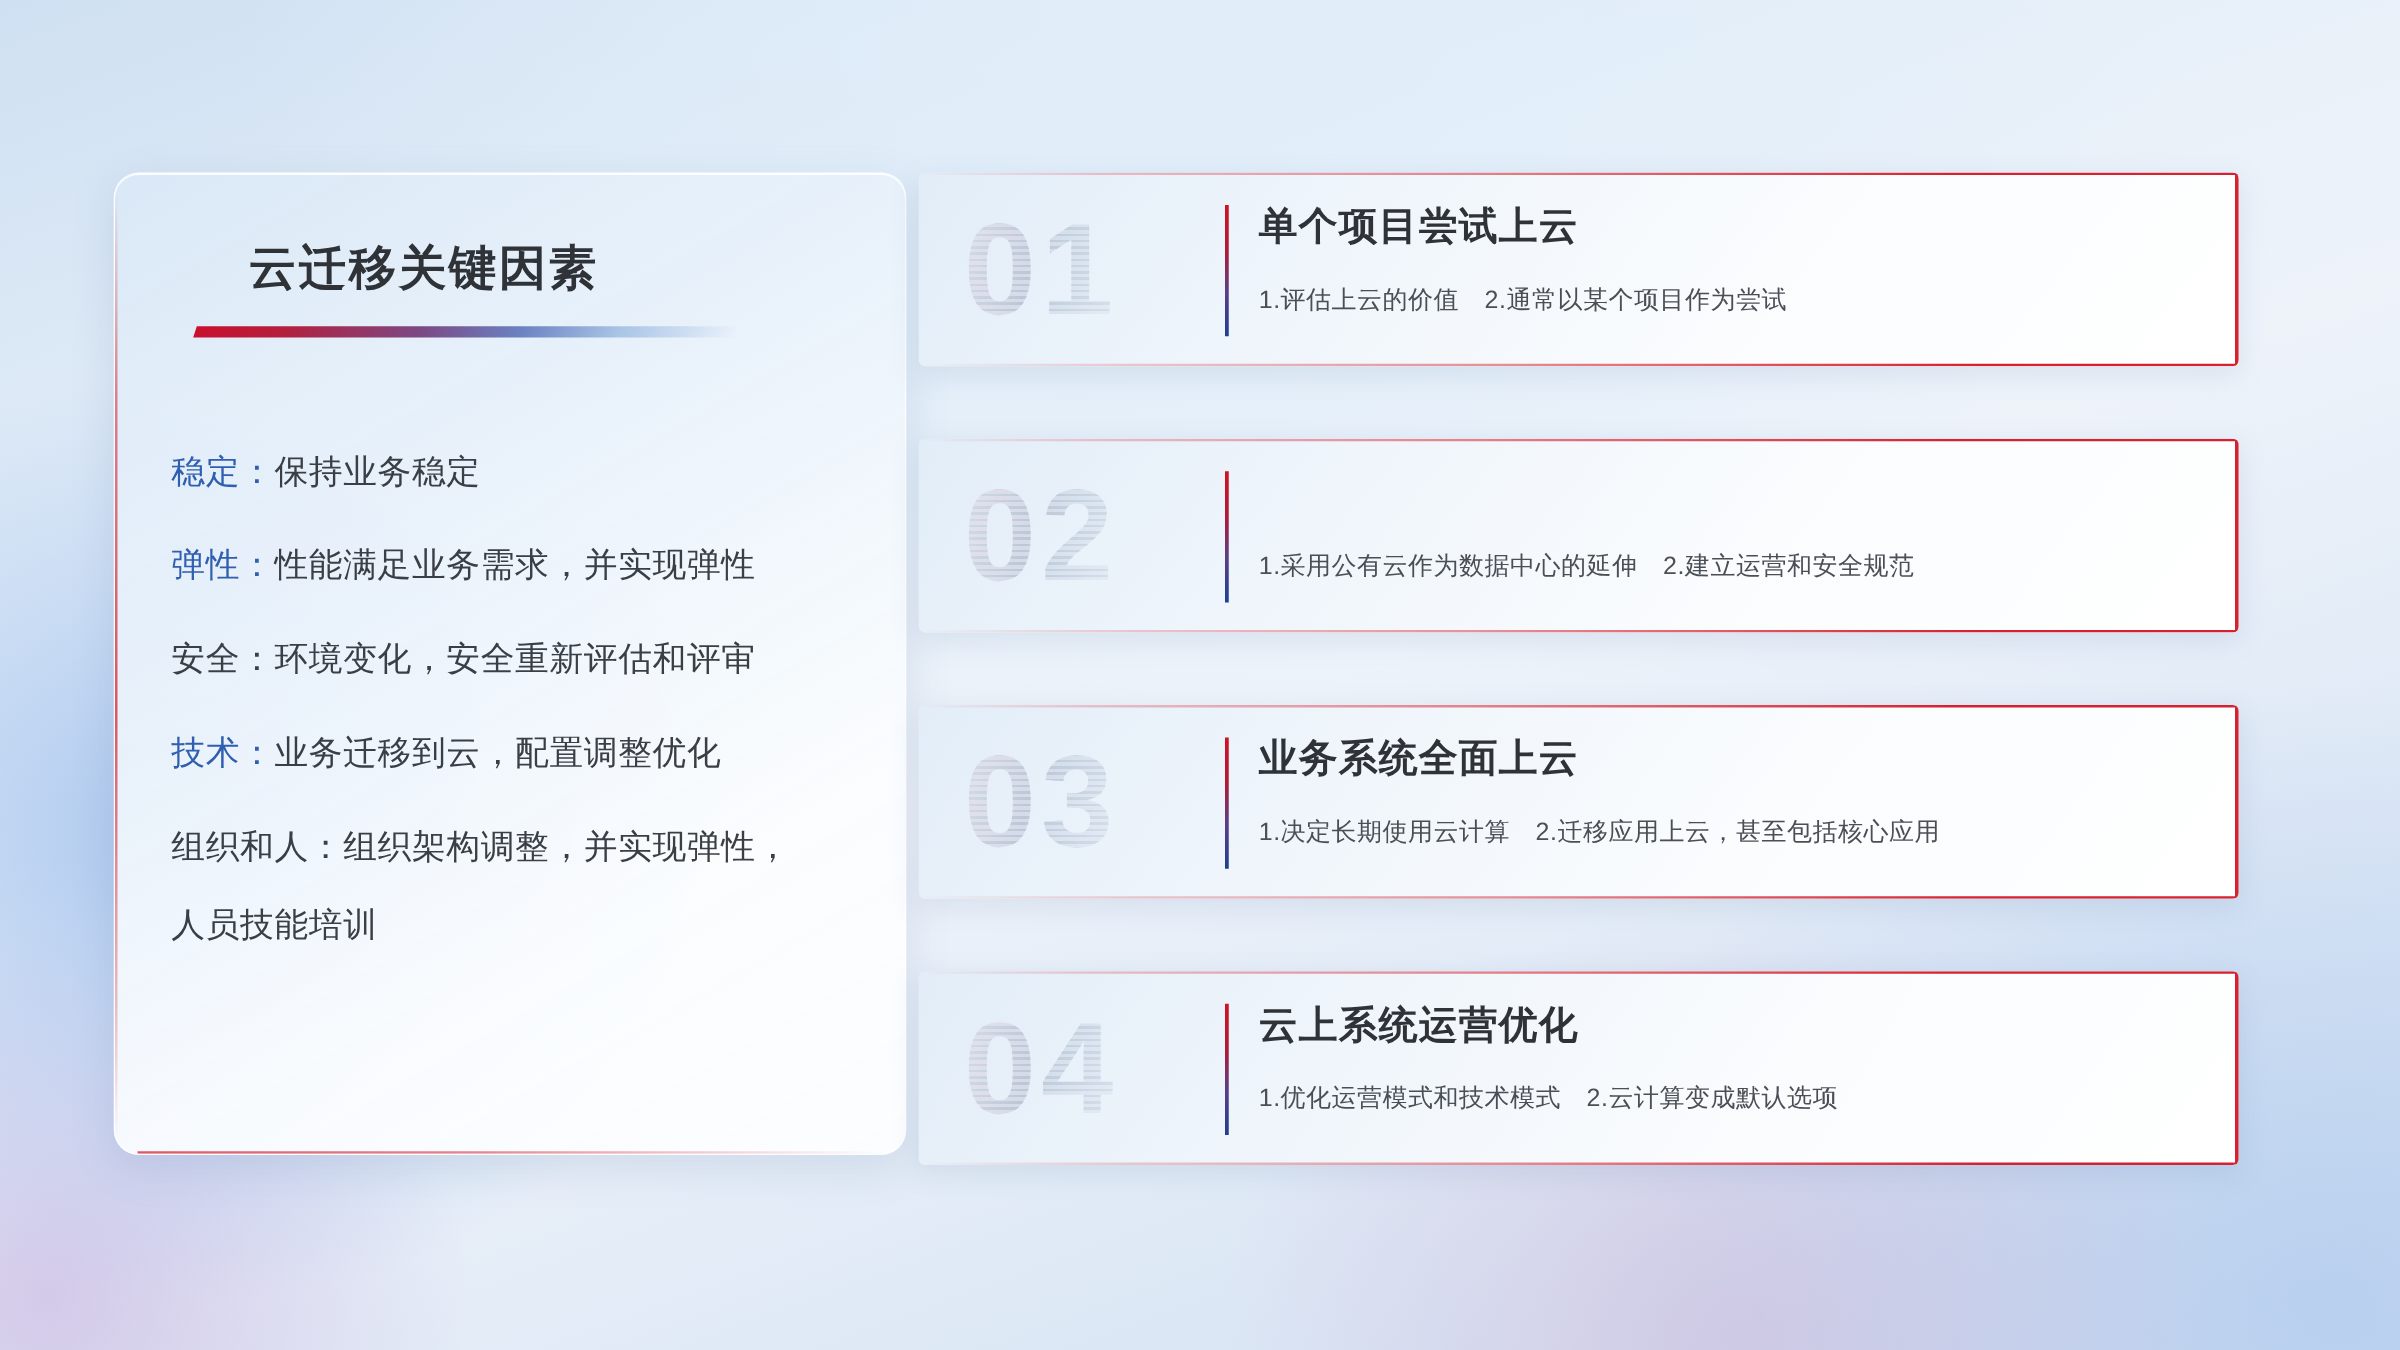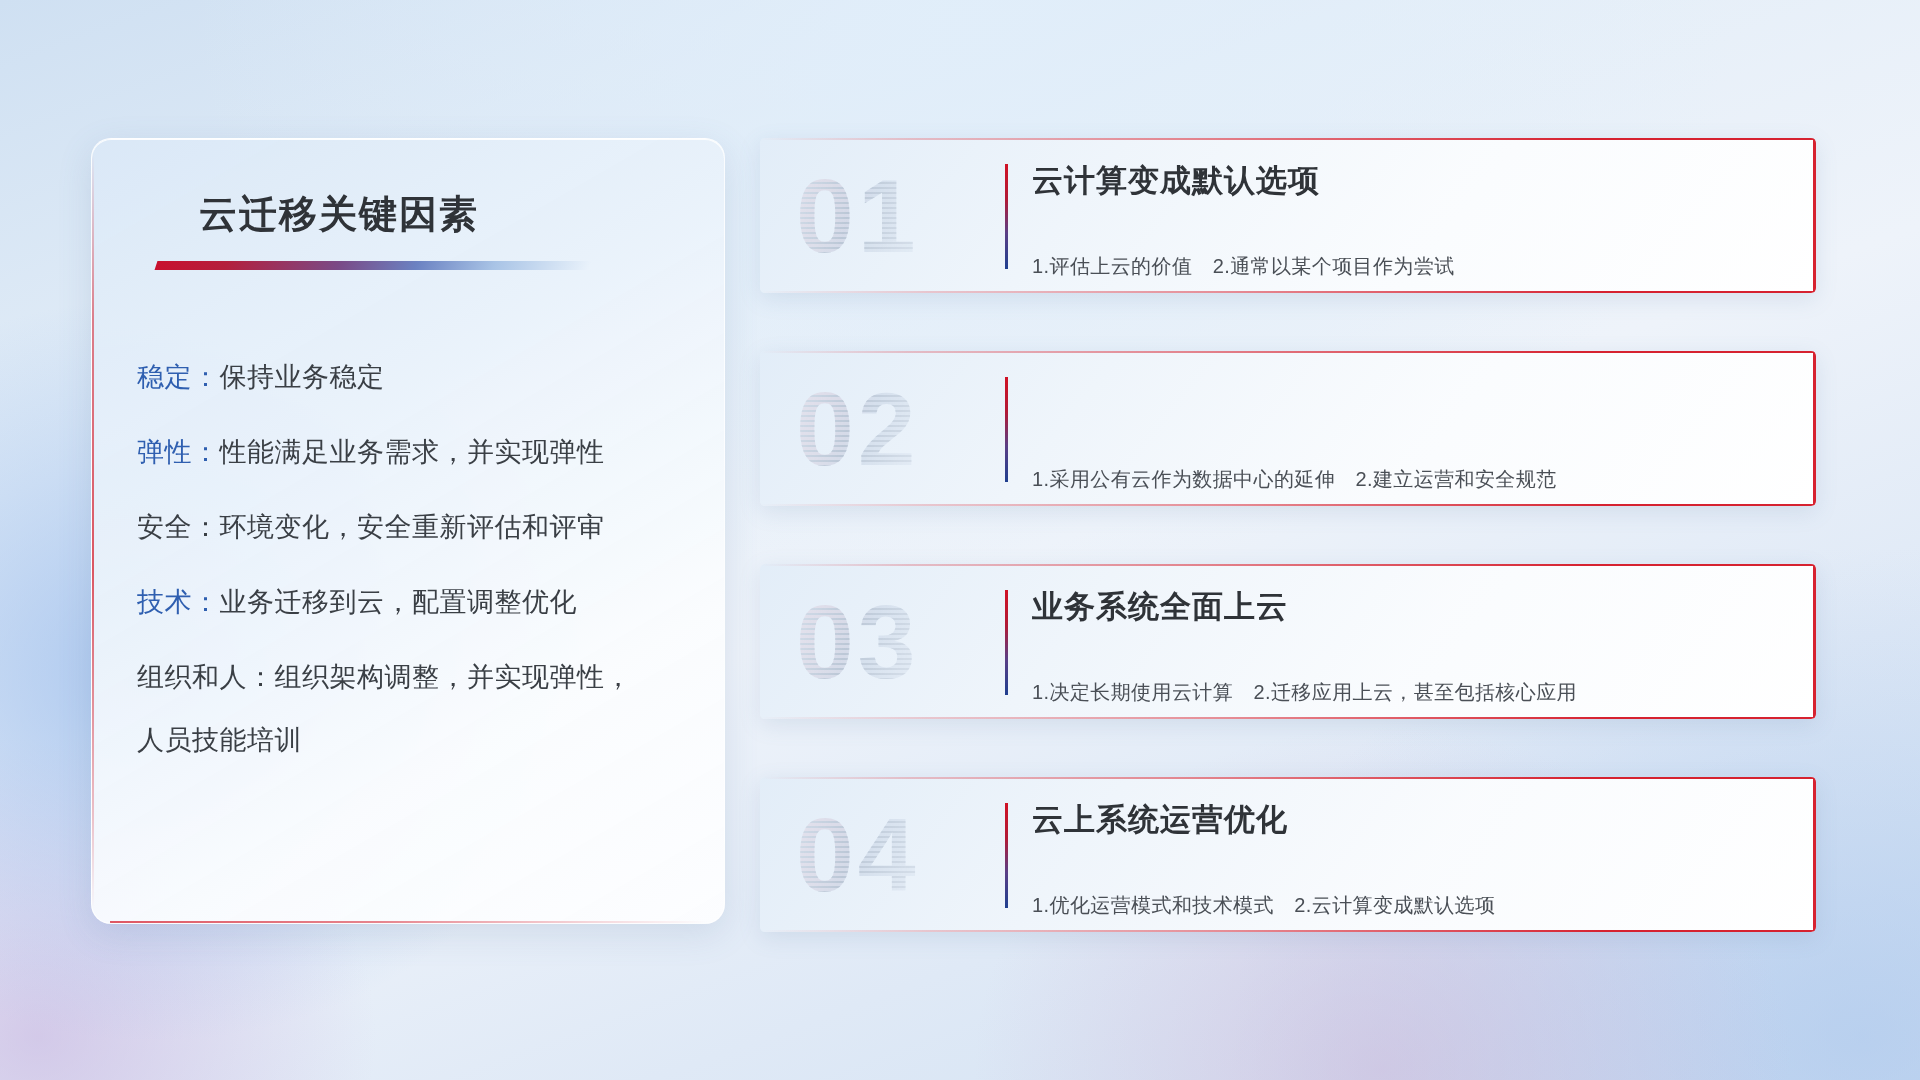--- a/index.html
+++ b/index.html
@@ -48,21 +48,21 @@
     font-size:27px; line-height:1.22; letter-spacing:.5px; white-space:nowrap;
   }
   .factor .k{ font-weight:400; }
   .factor .k.hi{ color:#2f5fb0; }
   .factor .k.plain{ color:#3a3f45; }
   .factor .v{ color:#3a3f45; }
   .factor.wrap{ display:block; white-space:normal; }
   .factor.wrap .v2{ display:block; margin-top:30px; color:#3a3f45; }
 
   
-  .cards{ position:absolute; left:760px; top:138px; width:1056px; }
+  .cards{ position:absolute; left:735px; top:138px; width:1056px; }
   .card{
     position:relative; height:155px; margin-bottom:58px;
     border-radius:5px;
     background:linear-gradient(128deg, rgba(226,237,248,.95) 0%, rgba(239,245,251,.96) 30%, rgba(250,252,254,.98) 62%, #ffffff 100%);
     box-shadow:0 6px 22px rgba(95,125,165,.15);
     overflow:hidden;
   }
   .card .b-top{position:absolute;top:0;left:0;right:0;height:2px;
     background:linear-gradient(90deg,rgba(214,34,48,0) 0%,rgba(214,34,48,.25) 14%,rgba(214,34,48,.55) 42%,#d62230 78%,#d62230 100%);}
   .card .b-right{position:absolute;top:0;right:0;width:3px;height:100%;background:#d62230;}
@@ -85,21 +85,21 @@
   .card-bar{
     position:absolute; left:245px; top:26px; width:3px; height:105px;
     background:linear-gradient(180deg,#d01225 0%,#b11a36 34%,#5a3f86 66%,#1f3f8f 100%);
   }
   .card-title{
     position:absolute; left:272px; top:22px;
     font-size:31px; font-weight:700; color:#2f3338; letter-spacing:1px; white-space:nowrap;
   }
   .card-sub{
     position:absolute; left:272px; top:88px;
-    font-size:20px; color:#4a4f56; letter-spacing:.4px; white-space:nowrap;margin-top:27px;
+    font-size:20px; color:#4a4f56; letter-spacing:.4px; white-space:nowrap;
   }
 </style>
 </head>
 <body>
 
 <div class="stage">
 
   <section class="left-panel">
     <div class="edge-l"></div>
     <div class="edge-b"></div>
@@ -128,21 +128,21 @@
       </div>
   </section>
 
   <section class="cards" id="card-list">
       <article class="card">
         <div class="b-top"></div>
         <div class="b-right"></div>
         <div class="b-bottom"></div>
         <div class="card-num">01</div>
         <div class="card-bar"></div>
-        <h2 class="card-title">云计算变成默认选项</h2>
+        <h2 class="card-title">单个项目尝试上云</h2>
         <p class="card-sub">1.评估上云的价值　2.通常以某个项目作为尝试</p>
       </article>
       <article class="card">
         <div class="b-top"></div>
         <div class="b-right"></div>
         <div class="b-bottom"></div>
         <div class="card-num">02</div>
         <div class="card-bar"></div>
         <p class="card-sub">1.采用公有云作为数据中心的延伸　2.建立运营和安全规范</p>
       </article>

